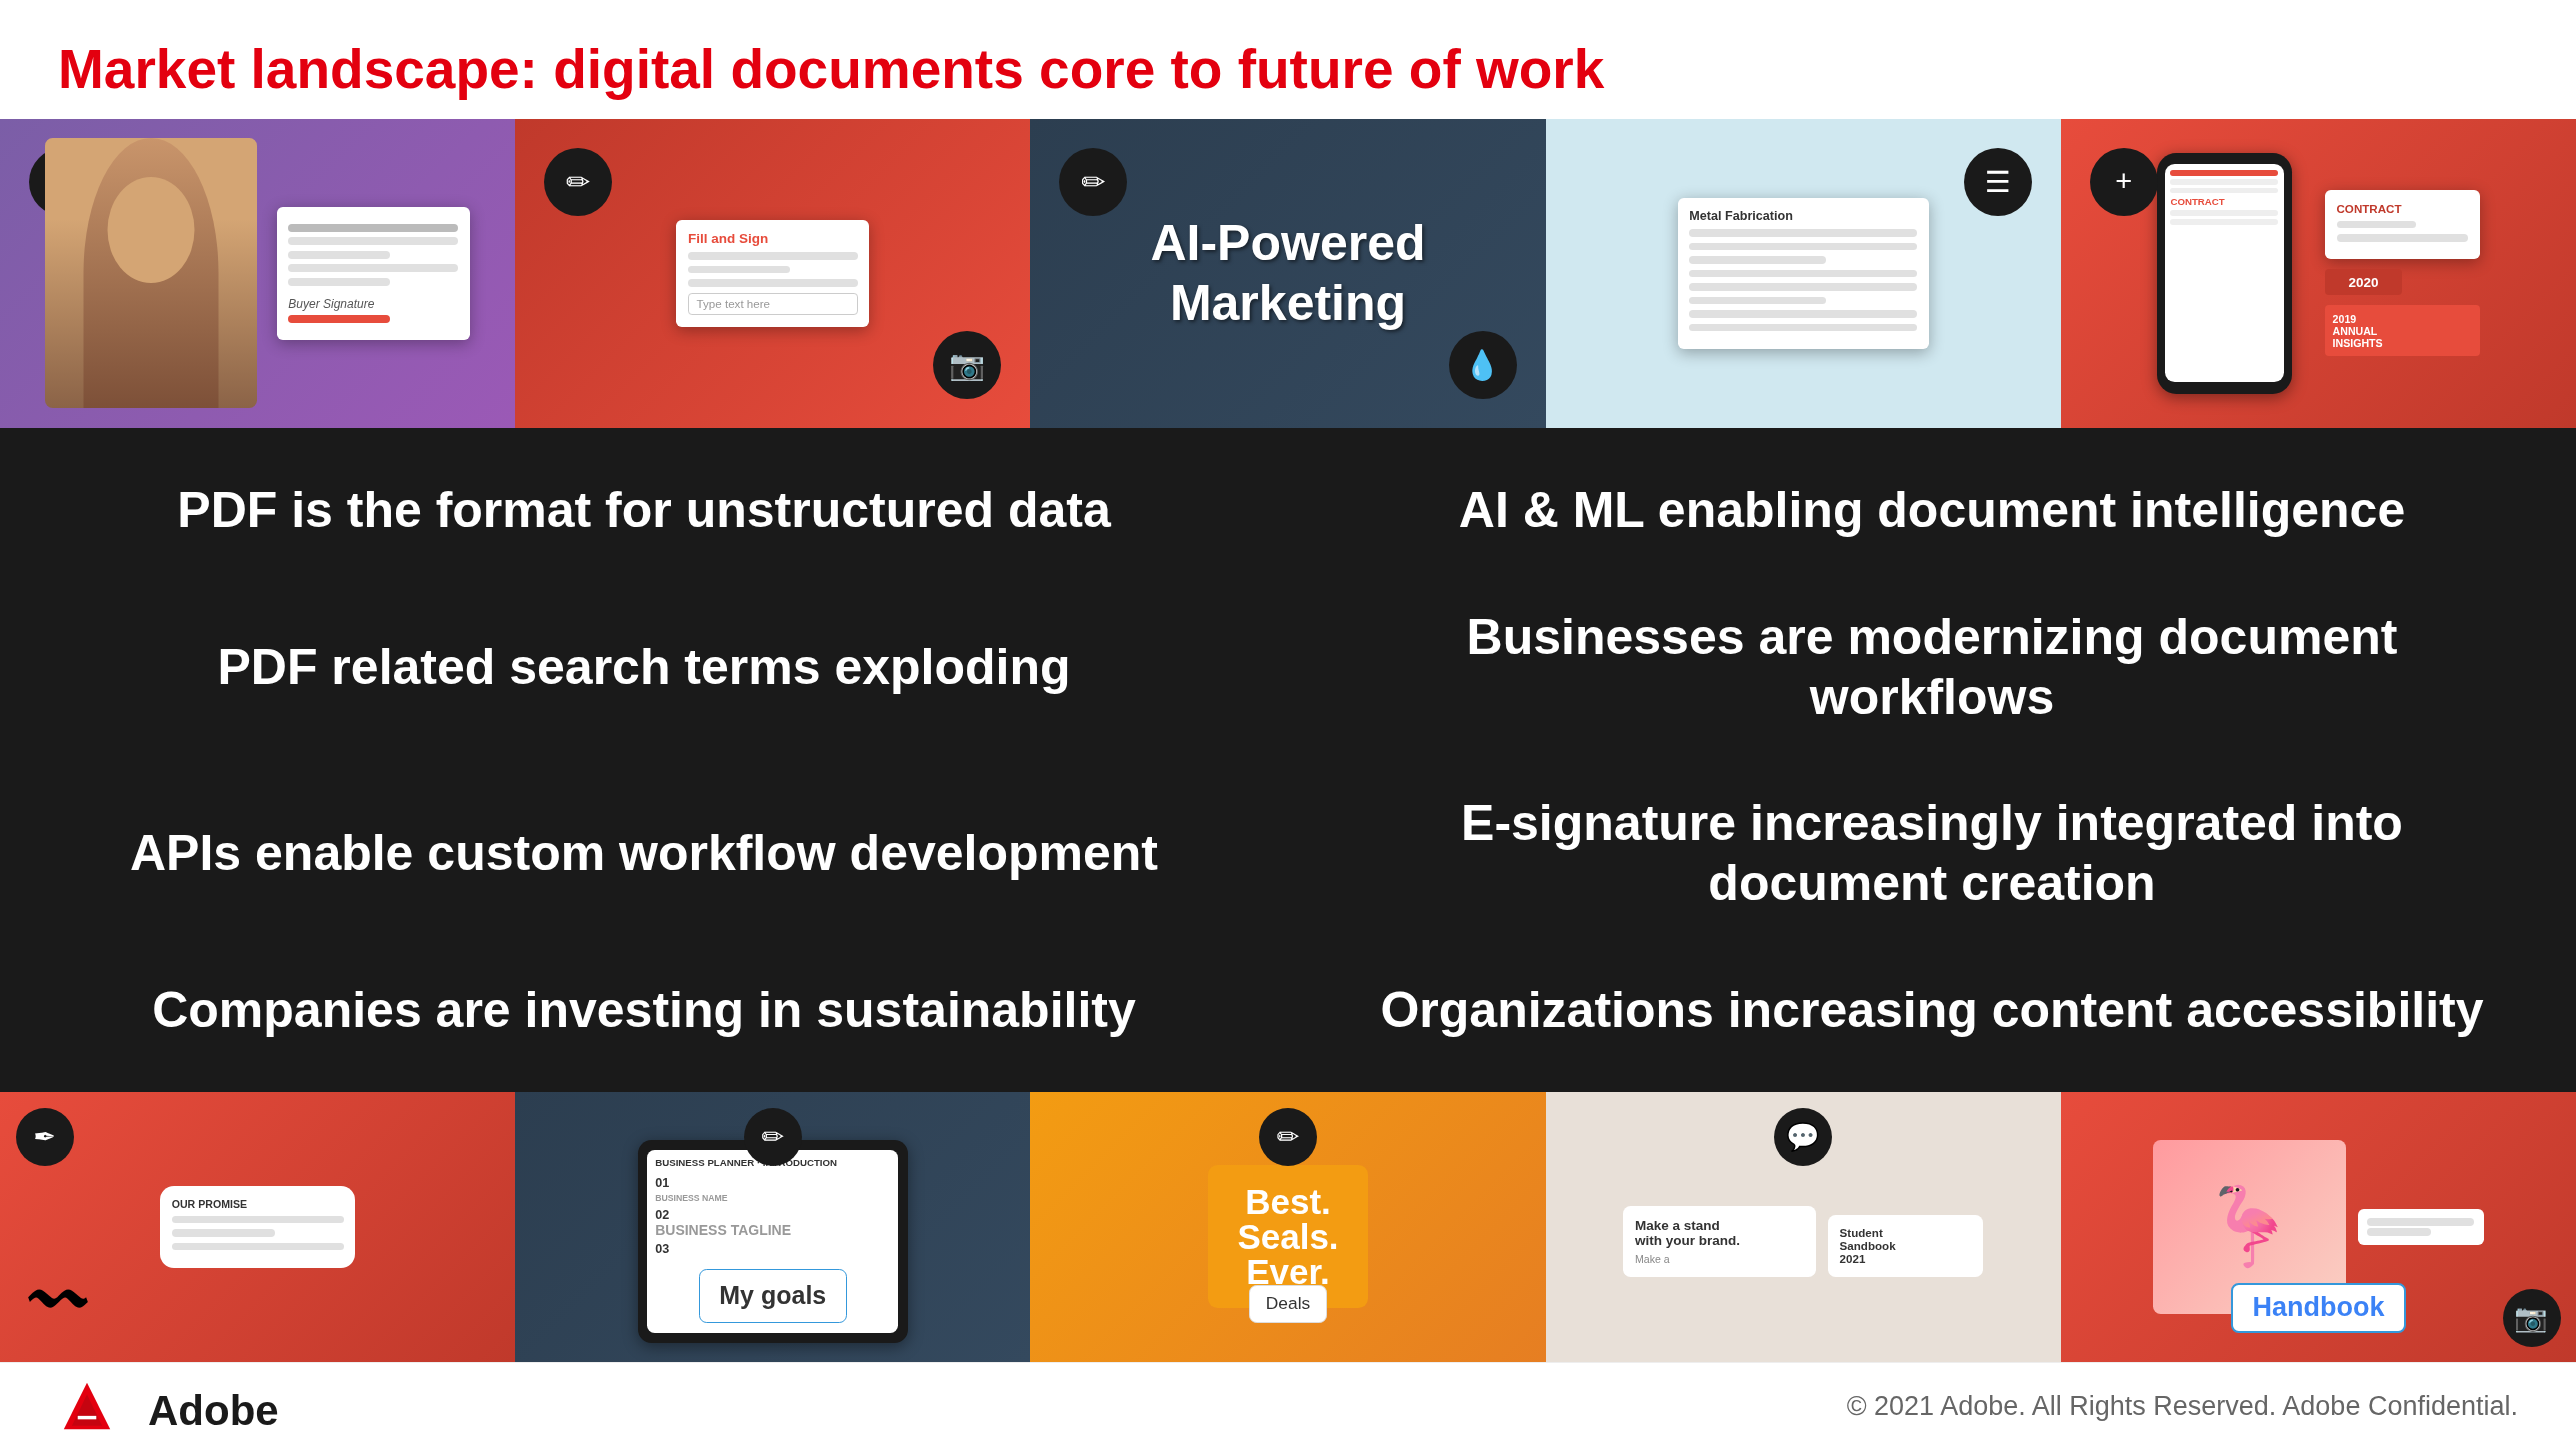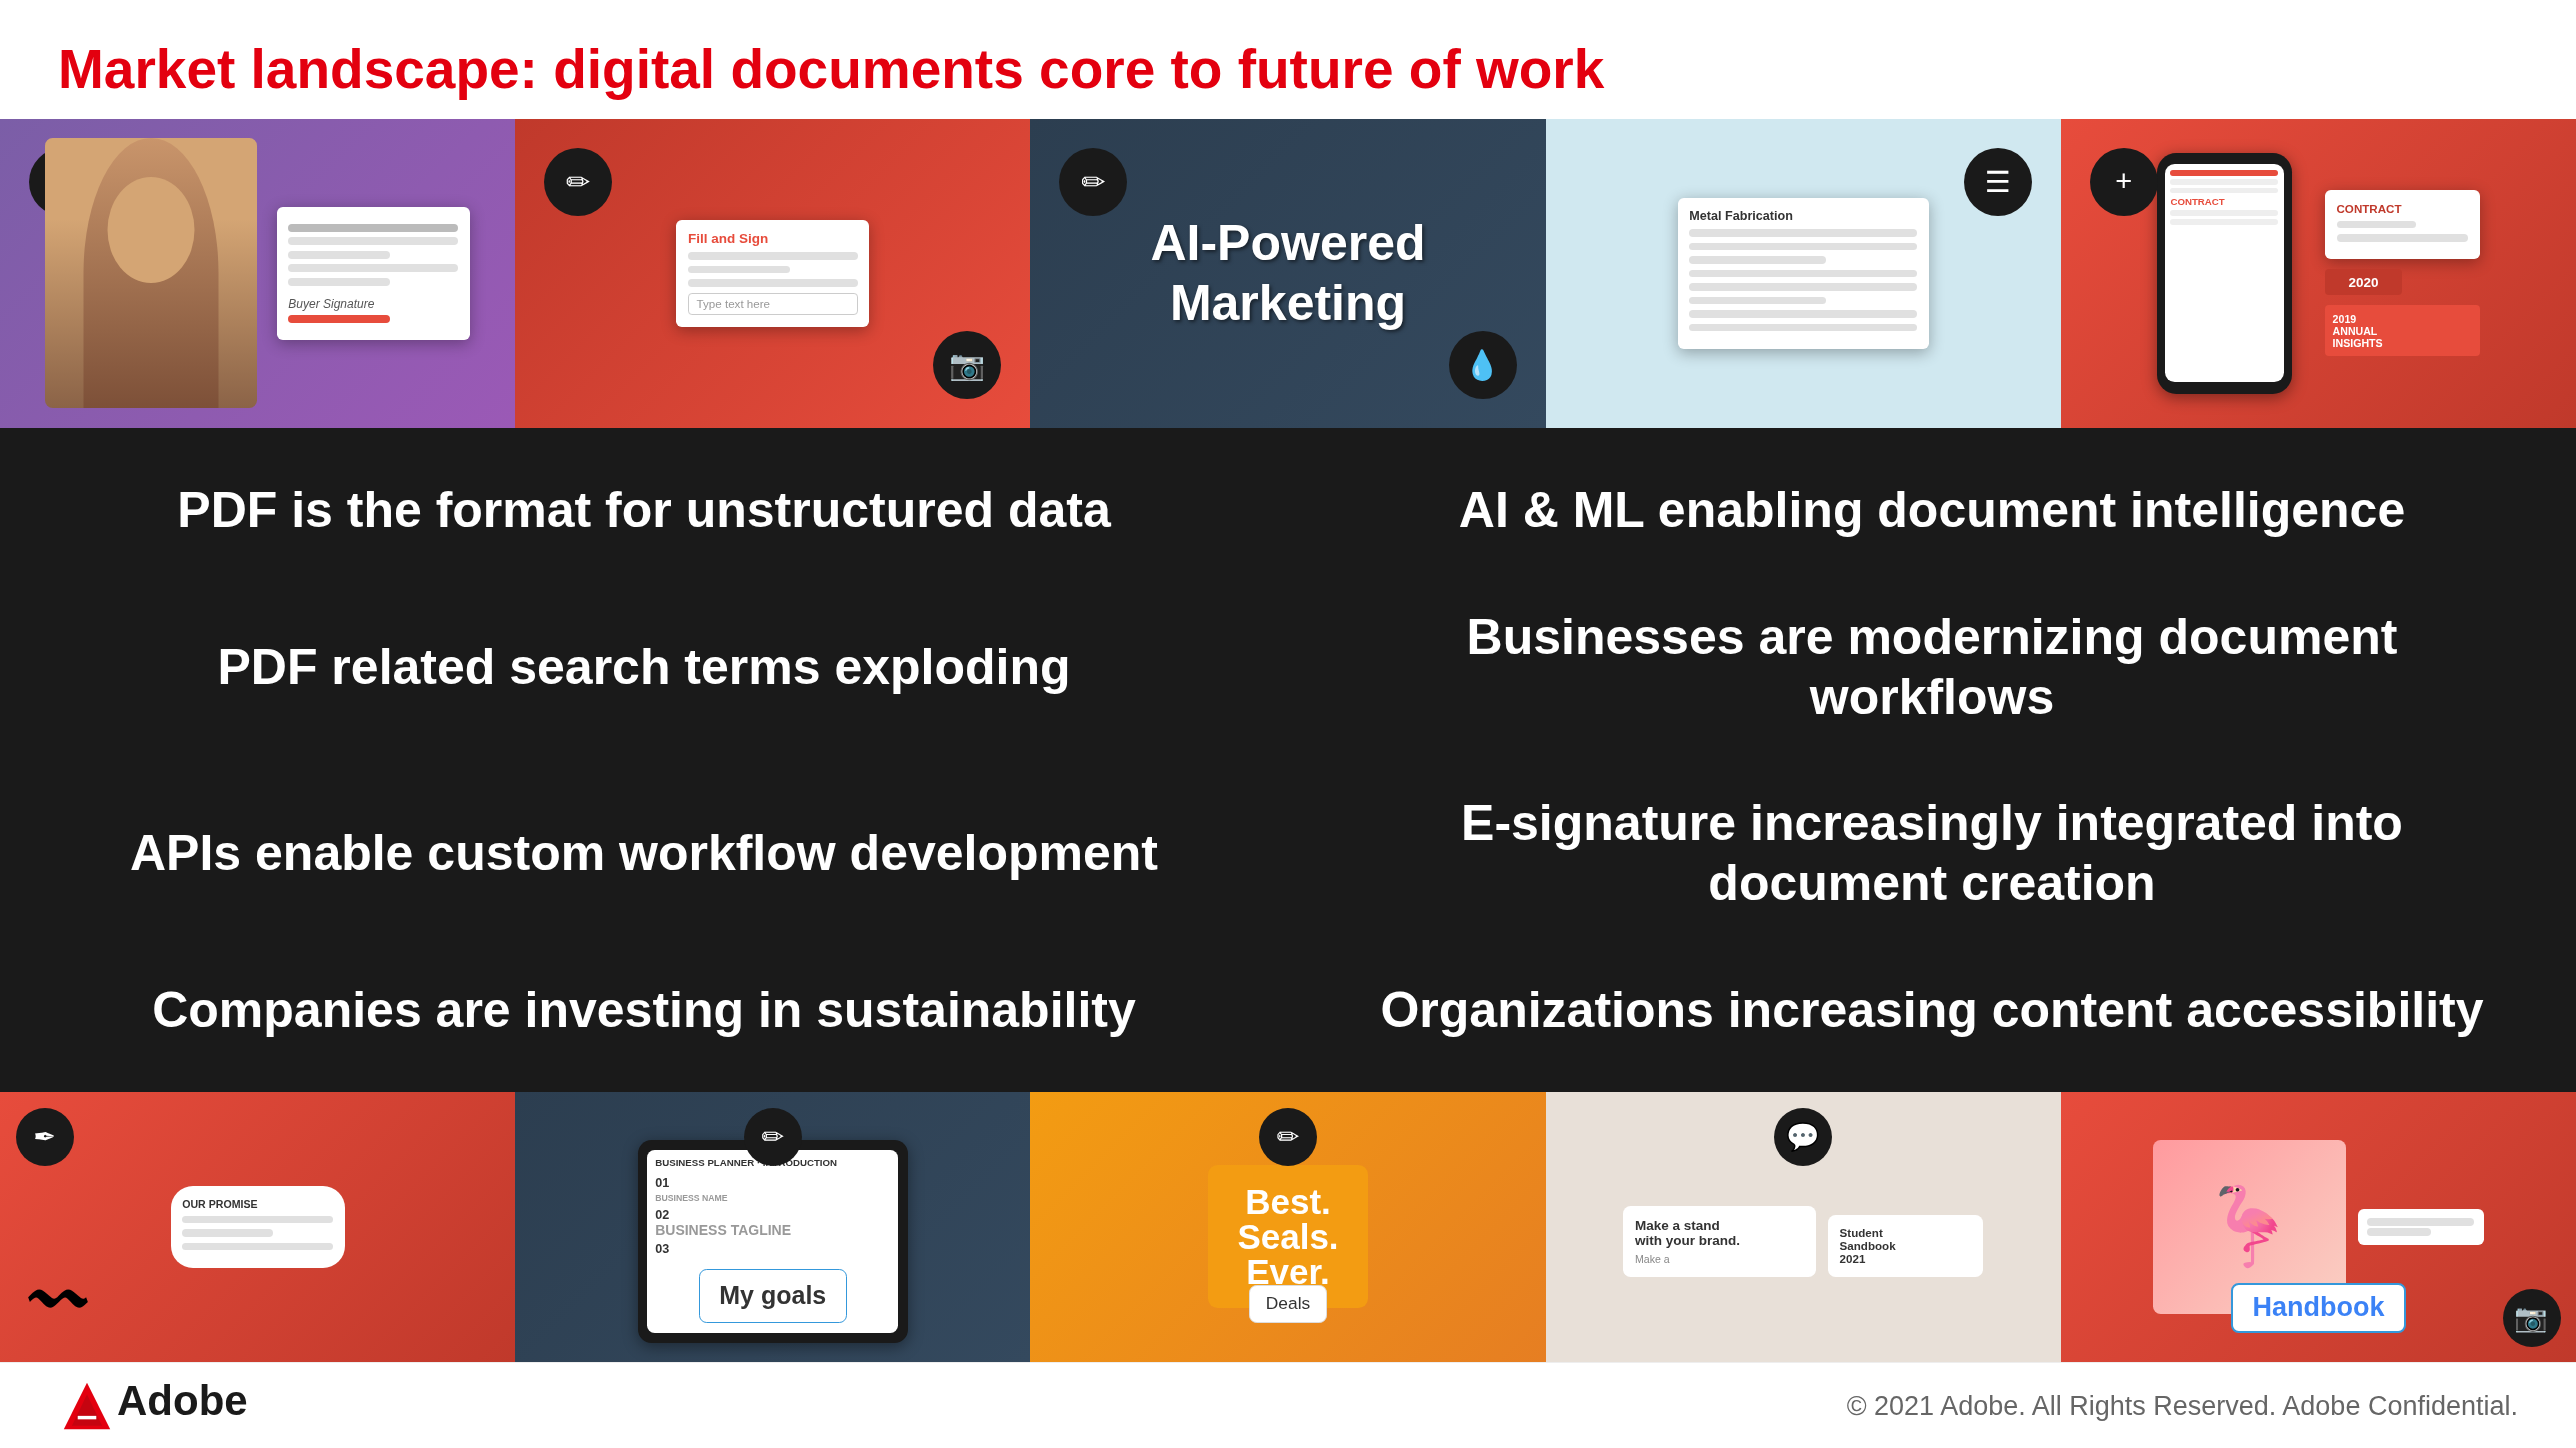--- a/index.html
+++ b/index.html
@@ -193,22 +193,22 @@
       background: #ffffff;
       display: flex;
       align-items: center;
       justify-content: space-between;
       padding: 0 58px;
       border-top: 1px solid #eee;
     }
 
     .adobe-logo {
       display: flex;
-      align-items: flex-start;
-      gap: 1px;
+      align-items: flex-end;
+      gap: 32px;
     }
 
     .adobe-logo-icon {
       width: 58px;
       height: 58px;
     }
 
     .adobe-logo-text {
       font-size: 42px;
       font-weight: 700;
@@ -448,21 +448,21 @@
     <div class="stat-item">
       <span class="stat-text">Organizations increasing content accessibility</span>
     </div>
   </div>
 
   <div class="bottom-banner">
     <div class="bottom-banner-inner">
 
       <div class="bottom-section bottom-section-1">
         <div style="position:absolute; top:15.5px; left:15.5px; width:58px; height:58px; background:#1a1a1a; border-radius:50%; display:flex; align-items:center; justify-content:center; color:white; font-size:27px;">✒</div>
-        <div style="background:white; border-radius:22px; width:174px; padding:11.6px;">
+        <div style="background:white; border-radius:14px; width:195px; padding:11.6px;">
           <div style="font-size:10.6px; font-weight:700; color:#333; margin-bottom:5.8px;">OUR PROMISE</div>
           <div class="doc-line"></div>
           <div class="doc-line short"></div>
           <div class="doc-line"></div>
         </div>
         <div style="position:absolute; bottom:29px; left:29px; font-size:58px;">〰</div>
       </div>
 
       <div class="bottom-section bottom-section-2">
         <div style="position:absolute; top:15.5px; left:50%; transform:translateX(-50%); width:58px; height:58px; background:#1a1a1a; border-radius:50%; display:flex; align-items:center; justify-content:center; color:white; font-size:27px;">✏</div>

